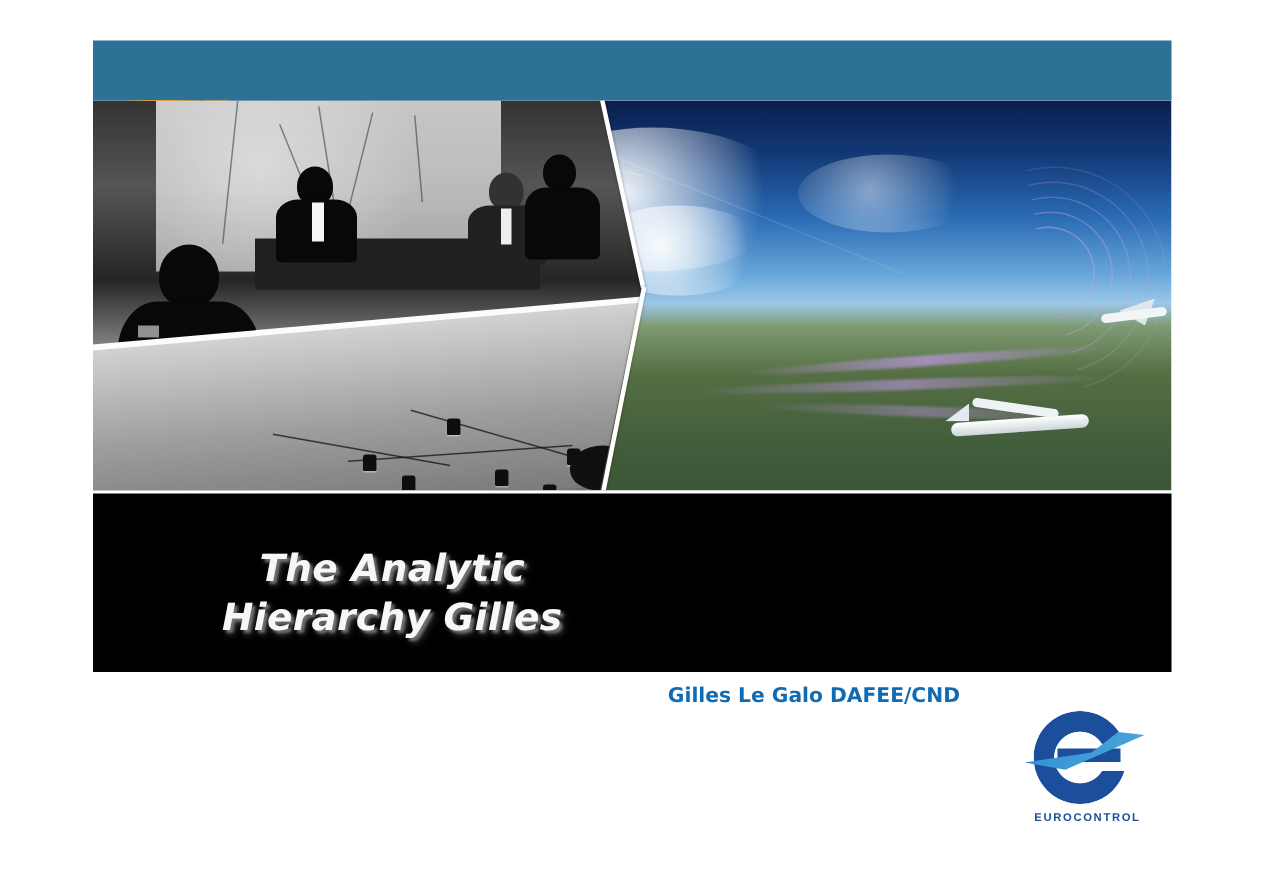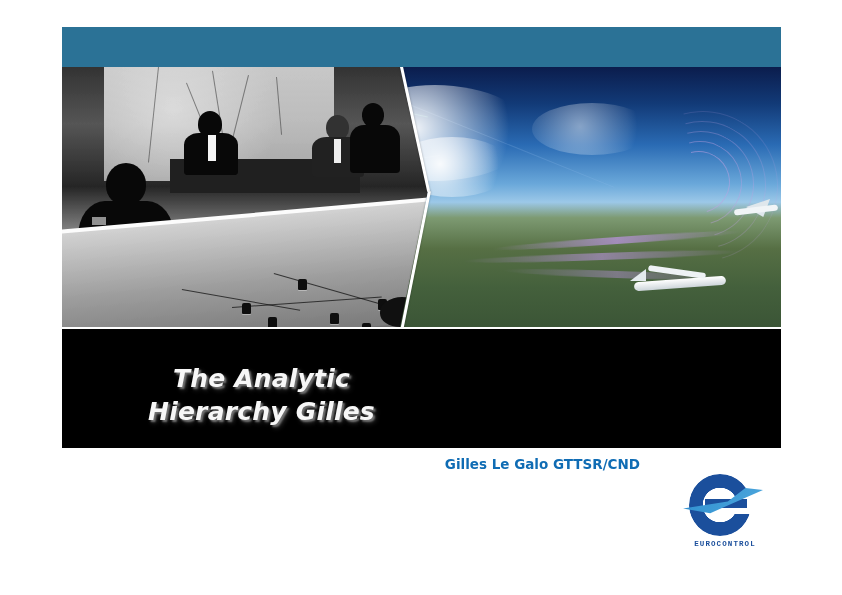--- a/index.html
+++ b/index.html
@@ -258,21 +258,21 @@
   .logo-bar{
     position:absolute;left:22px;top:27px;width:42px;height:9px;background:#1b4f9c;
   }
   .logo-wing{
     position:absolute;left:0px;top:16px;width:80px;height:34px;
     background:linear-gradient(120deg,#2f8fd0,#4fa8dd);
     clip-path:polygon(78% 0%, 100% 6%, 34% 74%, 0% 60%, 22% 52%, 56% 40%);
   }
   .logo-text{
     position:absolute;left:0;top:68px;width:92px;text-align:center;
-    color:#1b4f9c;font-family:Liberation Mono, monospace;
+    color:#1b4f9c;font-family:Liberation Sans, sans-serif;
     font-size:7.5px;font-weight:bold;letter-spacing:1.1px;
   }
 </style>
 </head>
 <body>
 
 <div class="slide">
 
   <div class="header-bar"></div>
 
@@ -445,21 +445,21 @@
 
   <div class="title-band">
     <div class="title-col left">
       <div class="title-line">The Analytic</div>
       <div class="title-line">Hierarchy Gilles</div>
     </div>
 
   </div>
 
   <div class="authors">
-    <div>Gilles Le Galo GTTSR/CND</div>
+    <div>Gilles Le Galo DAFEE/CND</div>
   </div>
 
   <div class="logo">
     <div class="logo-mark">
       <div class="logo-e"></div>
       <div class="logo-e-notch"></div>
       <div class="logo-bar"></div>
       <div class="logo-wing"></div>
     </div>
     <div class="logo-text">EUROCONTROL</div>

